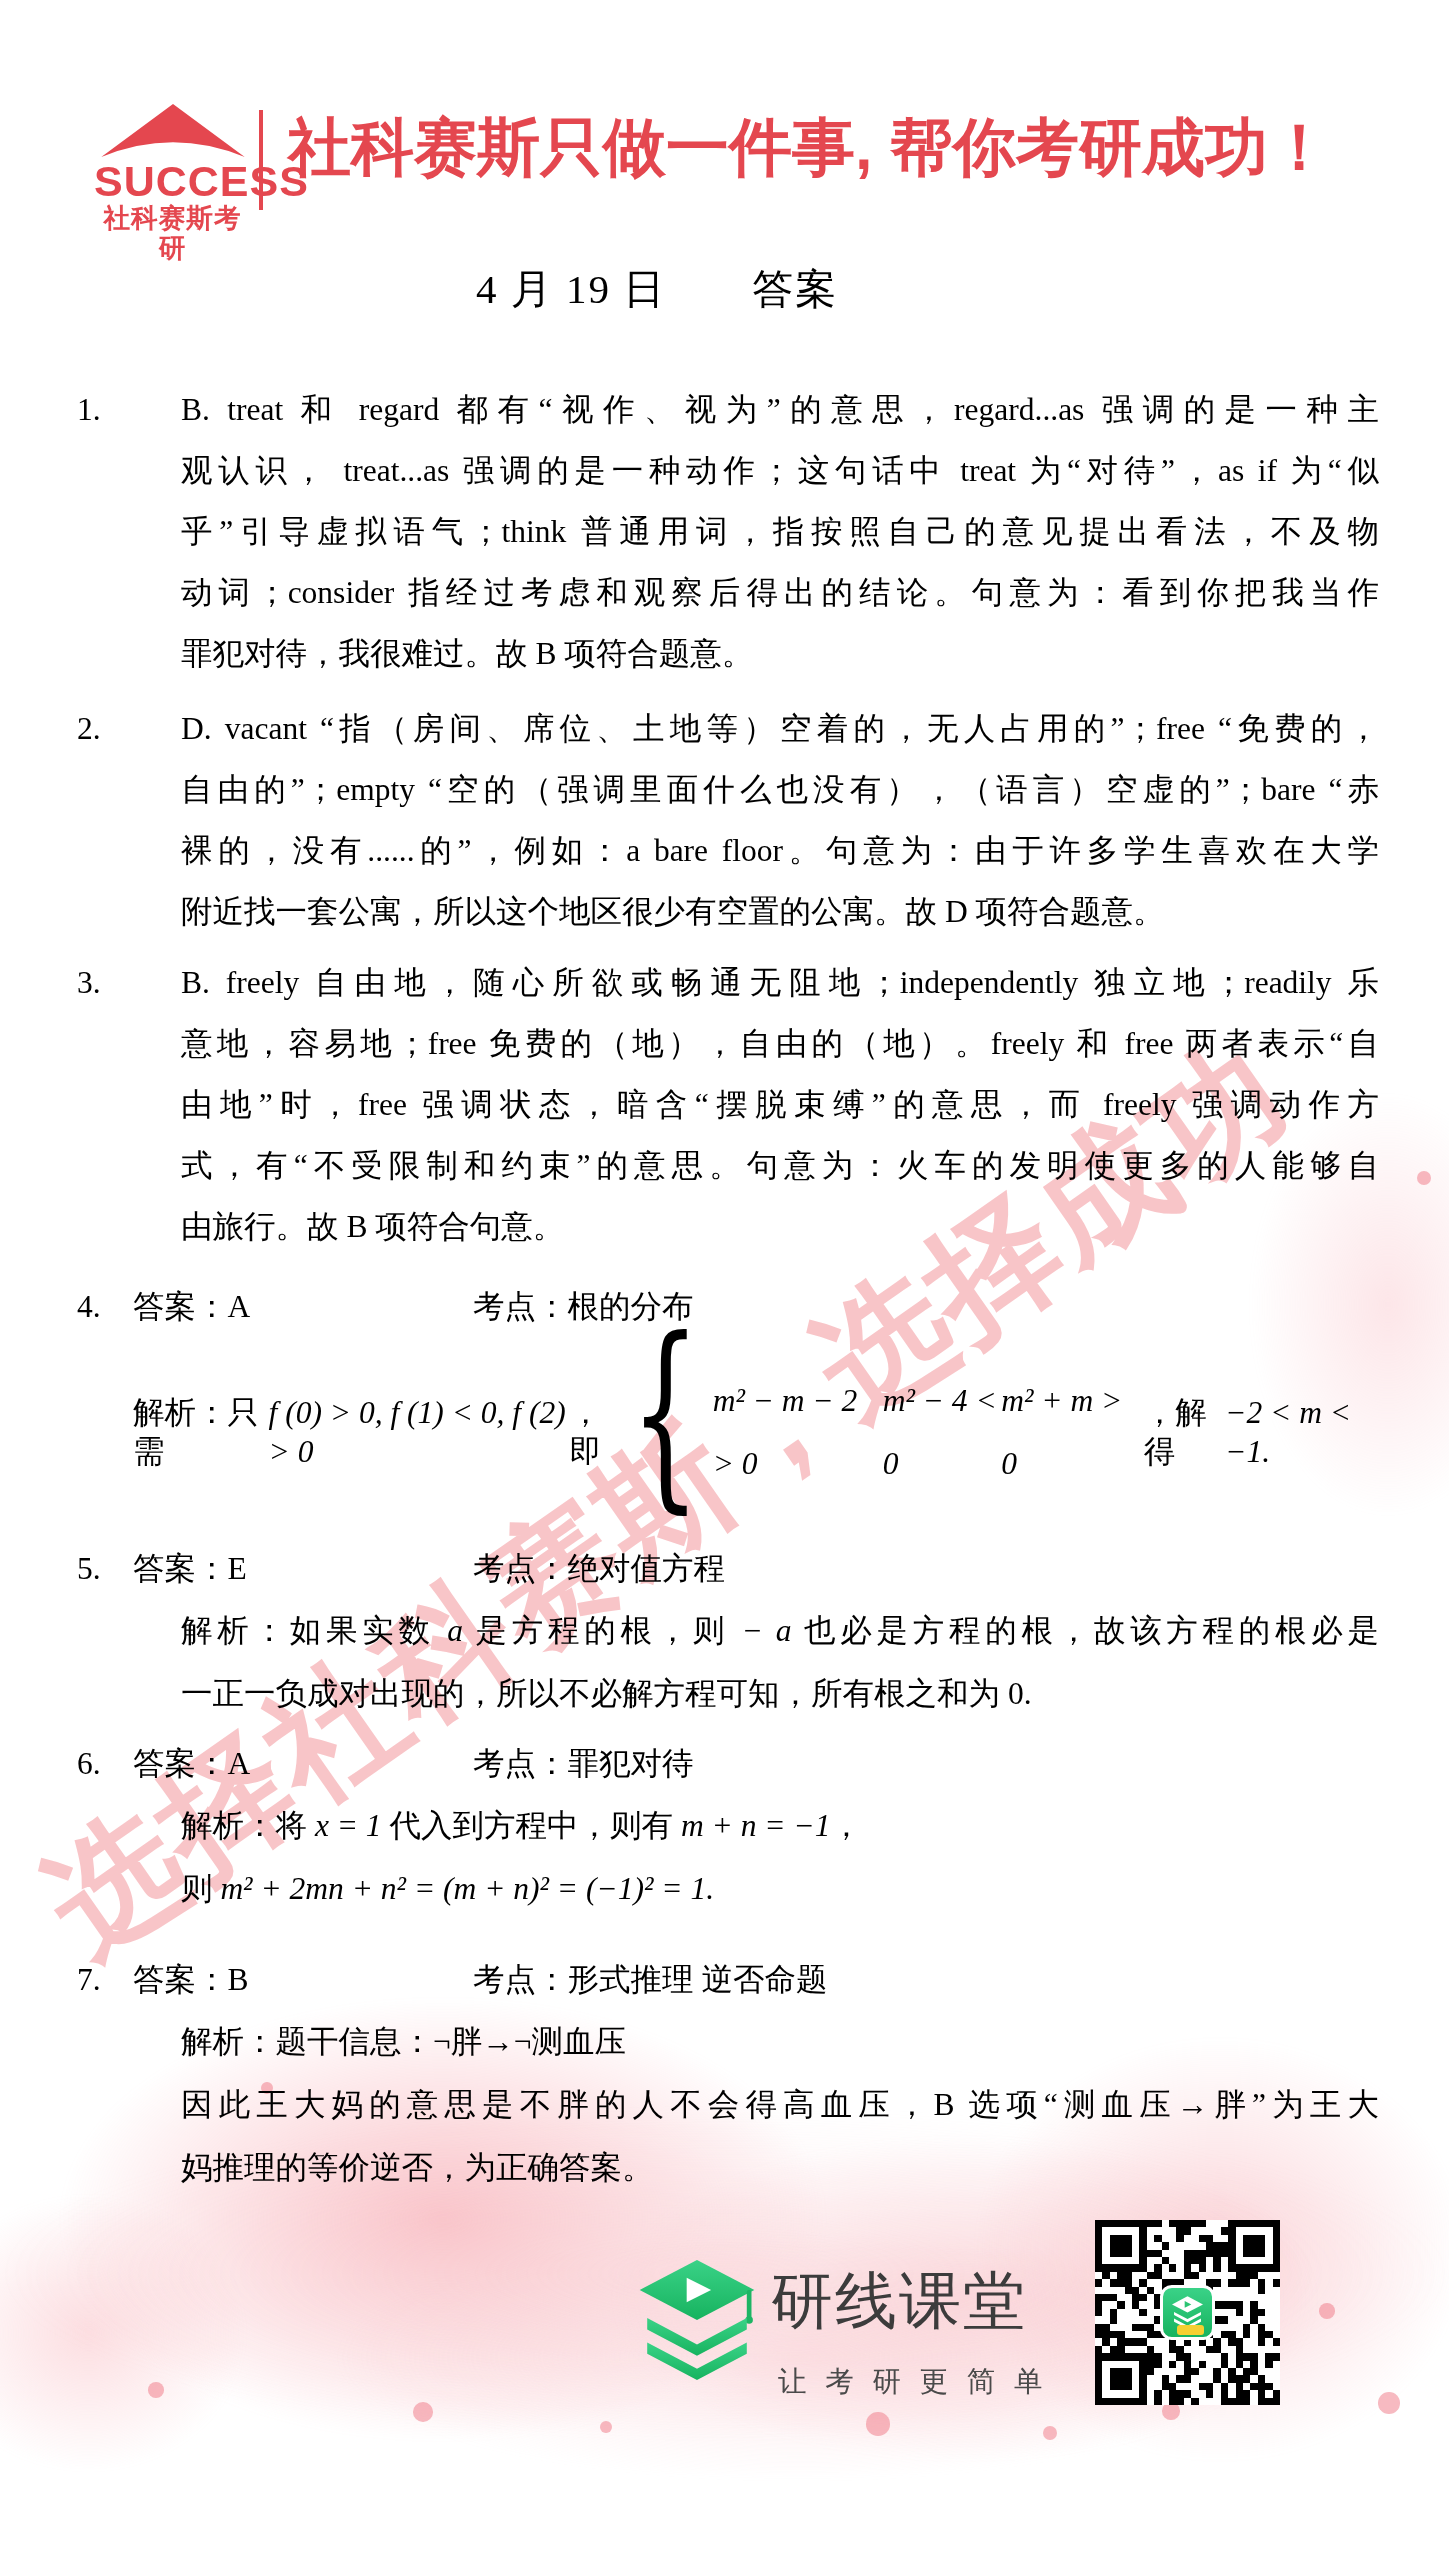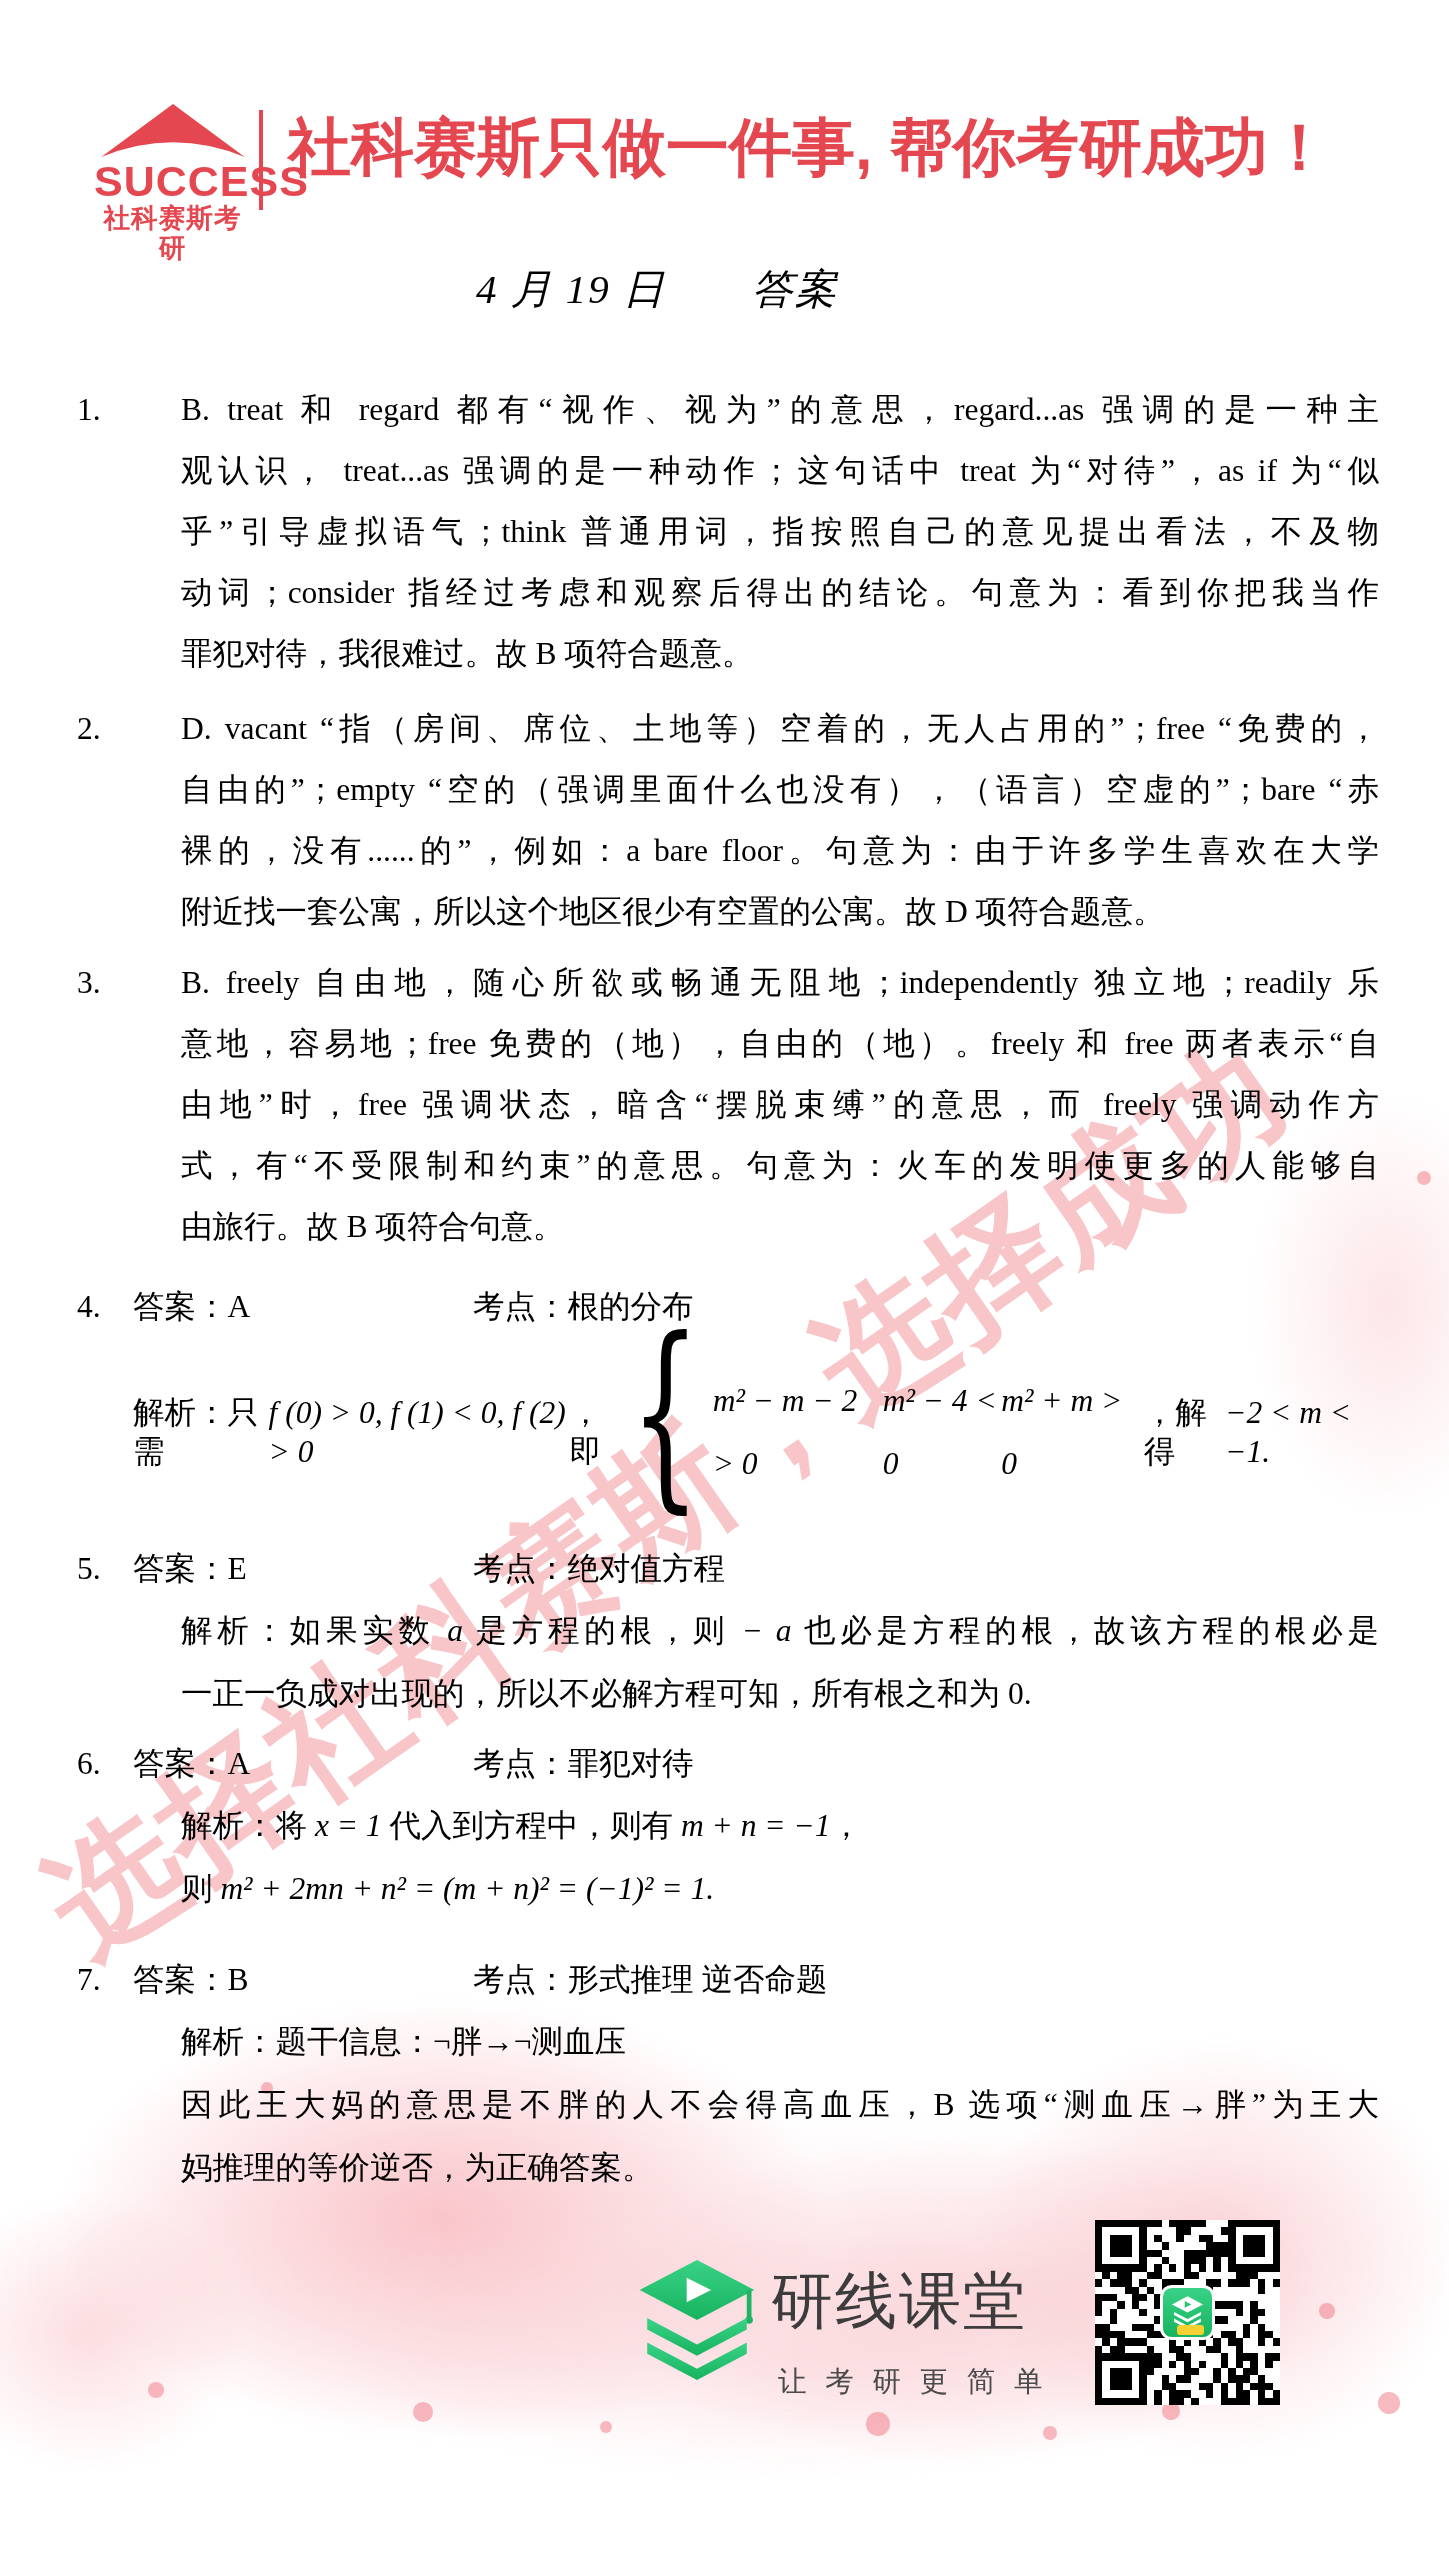--- a/index.html
+++ b/index.html
@@ -37,21 +37,21 @@
   .logo-sub{font-size:26.6px;font-weight:bold;letter-spacing:1px;line-height:29.5px;}
   .hdivider{position:absolute;left:259px;top:110px;width:3.9px;height:100px;background:var(--brand-red);}
   .slogan{
     position:absolute;left:288px;top:104px;width:1122px;
     font-family:"Liberation Sans","DejaVu Sans",sans-serif;font-weight:900;
     font-size:63px;line-height:87px;color:var(--brand-red);letter-spacing:0px;white-space:nowrap;
   }
 
   
   .title{position:absolute;left:0;top:262px;width:1314px;text-align:center;z-index:2;
-         font-size:41px;letter-spacing:2px;font-style:italic;}
+         font-size:41px;letter-spacing:2px;}
 
   
   .doc{position:absolute;left:77px;top:379px;width:1302px;z-index:2;font-size:31.5px;}
   .q{display:grid;grid-template-columns:56px 1fr;}
   .qnum{line-height:61px;}
   .qbody{min-width:0;}
   .line{line-height:61px;text-align:left;margin-left:48px;}
   .line.fill{text-align:justify;text-align-last:justify;}
   .lh64 .line{line-height:63px;}
   .mt14{margin-top:13.8px;} .mt10{margin-top:9.8px;} .mt20{margin-top:19.7px;}

